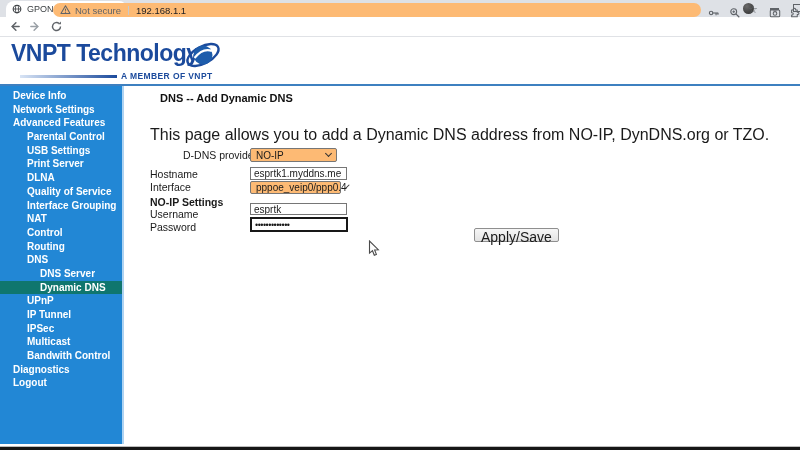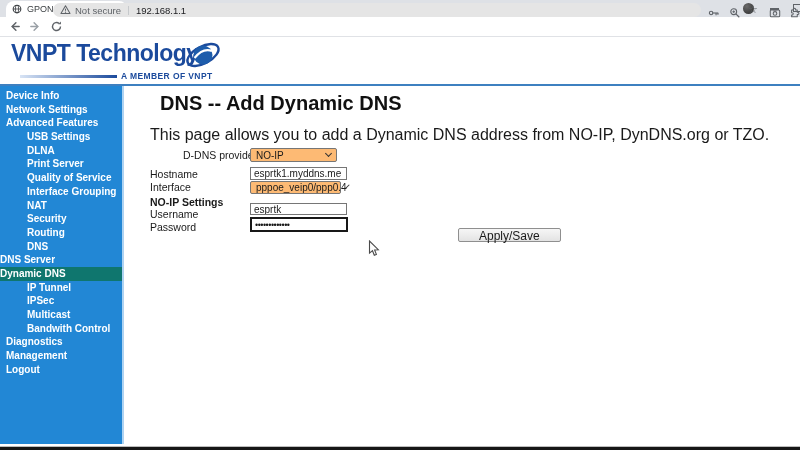--- a/index.html
+++ b/index.html
@@ -15,21 +15,21 @@
   .tab-close { font-size:11px; color:#5f6368; line-height:1; }
   .newtab { position:absolute; left:136px; top:2px; font-size:12px; color:#5f6368; }
   .win-avatar { position:absolute; left:743px; top:3px; width:11px; height:11px; border-radius:50%;
     background:radial-gradient(circle at 35% 30%, #6a6a6a, #2b2b2b); }
   .win-min { position:absolute; left:770px; top:8px; width:9px; height:1.5px; background:#5f6368; }
   .win-max { position:absolute; left:793px; top:4px; width:8px; height:8px; border:1.5px solid #5f6368; }
 
   .toolbar { position:absolute; left:0; top:17px; width:800px; height:20px; background:#fff;
     border-bottom:1px solid #e0e2e6; display:flex; align-items:center; }
   .nav-ic { margin-left:8px; display:flex; align-items:center; }
-  .omnibox { position:absolute; left:53px; top:3px; width:648px; height:14px; background:#e5e5e5;
+  .omnibox { position:absolute; left:53px; top:3px; width:648px; height:14px; background:#fdba74;
     border-radius:7px; display:flex; align-items:center; padding:0 7px; }
   .omni-sec { font-size:9.5px; color:#5f6368; margin-left:4px; white-space:nowrap; }
   .omni-sep { width:1px; height:9px; background:#c6c9cc; margin:0 7px; }
   .omni-url { font-size:9.5px; color:#202124; white-space:nowrap; }
   .tool-ic { position:absolute; top:5px; }
 
   
   .sitehead { position:absolute; left:0; top:38px; width:800px; height:46px; background:#fff; }
   .brand { position:absolute; left:11px; top:2px; font-size:23px; font-weight:bold;
     color:#1b4a9c; letter-spacing:-0.5px; white-space:nowrap; }
@@ -37,42 +37,42 @@
   .tagline-row { position:absolute; left:20px; top:33px; display:flex; align-items:center; }
   .tag-bar { width:97px; height:3px; background:linear-gradient(to right,#d8e4f5,#1b4a9c); margin-right:4px; }
   .tagline { font-size:8.5px; font-weight:bold; color:#1b4a9c; letter-spacing:0.4px; white-space:nowrap; }
   .blue-rule { position:absolute; left:0; top:84px; width:800px; height:2px; background:#3e80c0; }
 
   
   .sidebar { position:absolute; left:0; top:86px; width:124px; height:358px; background:#2287d5;
     border-right:2px solid #aed3f2; padding-top:3px; }
   .side-item { height:13.7px; line-height:13.7px; font-size:10px; font-weight:bold; color:#fff;
     white-space:nowrap; cursor:pointer; }
-  .side-item.lvl0 { padding-left:6px; }
+  .side-item.lvl0 { padding-left:13px; }
   .side-item.lvl1 { padding-left:27px; }
-  .side-item.lvl2 { }
+  .side-item.lvl2 { padding-left:40px; }
   .side-item.active { background:#0f766e; }
 
   
   .content { position:absolute; left:126px; top:86px; width:674px; height:358px; background:#fff; }
-  .page-title { position:absolute; left:34px; top:6px; font-size:20px; font-weight:bold; color:#111; }
+  .page-title { position:absolute; left:34px; top:6px; font-size:11px; font-weight:bold; color:#111; }
   .page-desc { position:absolute; left:24px; top:40px; font-size:16px; color:#1a1a1a; }
   .flabel { position:absolute; left:24px; font-size:10.5px; color:#1a1a1a; }
   .fsection { position:absolute; left:24px; font-size:10.5px; font-weight:bold; color:#1a1a1a; }
   .sel { position:absolute; left:124px; height:14px; background:#fdba74; border:1px solid #767676;
     border-radius:2px; font-size:10px; color:#1a1a1a; display:flex; align-items:center;
     justify-content:space-between; padding:0 5px; cursor:pointer; }
   .chev { width:5px; height:5px; border-right:1.4px solid #333; border-bottom:1.4px solid #333;
     transform:rotate(45deg); margin-top:-3px; }
   .txt { position:absolute; left:124px; height:13px; border:1px solid #767676; font-size:10px;
     padding:0 3px; color:#1a1a1a; font-family:"Liberation Sans", sans-serif; }
   .txt.focused { border:2px solid #181818; height:15px; letter-spacing:-0.5px; }
-  .apply-btn { position:absolute; left:332px; top:142px; height:14px; font-size:12px; color:#1a1a1a;
+  .apply-btn { position:absolute; left:348px; top:142px; height:14px; font-size:14px; color:#1a1a1a;
     background:linear-gradient(#f6f6f6,#e3e3e3); border:1px solid #8f8f8f; border-radius:2px;
-    padding:0 20px; font-family:"Liberation Sans", sans-serif; cursor:pointer; }
+    padding:0 6px; font-family:"Liberation Sans", sans-serif; cursor:pointer; }
 
   .cursor { position:absolute; left:368px; top:240px; z-index:50; }
   .bottombar { position:absolute; left:0; top:446px; width:800px; height:4px; background:#161616;
     border-top:1px solid #bdbdbd; }
 </style>
 </head>
 <body>
 
 <div class="stage">
 
@@ -169,37 +169,38 @@
       <span class="tag-bar"></span>
       <span class="tagline">A MEMBER OF VNPT</span>
     </div>
   </div>
   <div class="blue-rule"></div>
 
   <div class="sidebar">
       <div class="side-item lvl0">Device Info</div>
       <div class="side-item lvl0">Network Settings</div>
       <div class="side-item lvl0">Advanced Features</div>
+      <div class="side-item lvl1">Parental Control</div>
       <div class="side-item lvl1">USB Settings</div>
+      <div class="side-item lvl1">Print Server</div>
       <div class="side-item lvl1">DLNA</div>
-      <div class="side-item lvl1">Print Server</div>
       <div class="side-item lvl1">Quality of Service</div>
       <div class="side-item lvl1">Interface Grouping</div>
       <div class="side-item lvl1">NAT</div>
-      <div class="side-item lvl1">Security</div>
+      <div class="side-item lvl1">Control</div>
       <div class="side-item lvl1">Routing</div>
       <div class="side-item lvl1">DNS</div>
       <div class="side-item lvl2">DNS Server</div>
       <div class="side-item lvl2 active">Dynamic DNS</div>
+      <div class="side-item lvl1">UPnP</div>
       <div class="side-item lvl1">IP Tunnel</div>
       <div class="side-item lvl1">IPSec</div>
       <div class="side-item lvl1">Multicast</div>
       <div class="side-item lvl1">Bandwith Control</div>
       <div class="side-item lvl0">Diagnostics</div>
-      <div class="side-item lvl0">Management</div>
       <div class="side-item lvl0">Logout</div>
     </div>
 
   <div class="content">
     <div class="page-title">DNS -- Add Dynamic DNS</div>
     <div class="page-desc">This page allows you to add a Dynamic DNS address from NO-IP, DynDNS.org or TZO.</div>
 
     <div class="flabel" style="top:63px;padding-left:33px;">D-DNS provider</div>
     <div class="sel" style="top:62px; width:87px;">
       <span>NO-IP</span>

